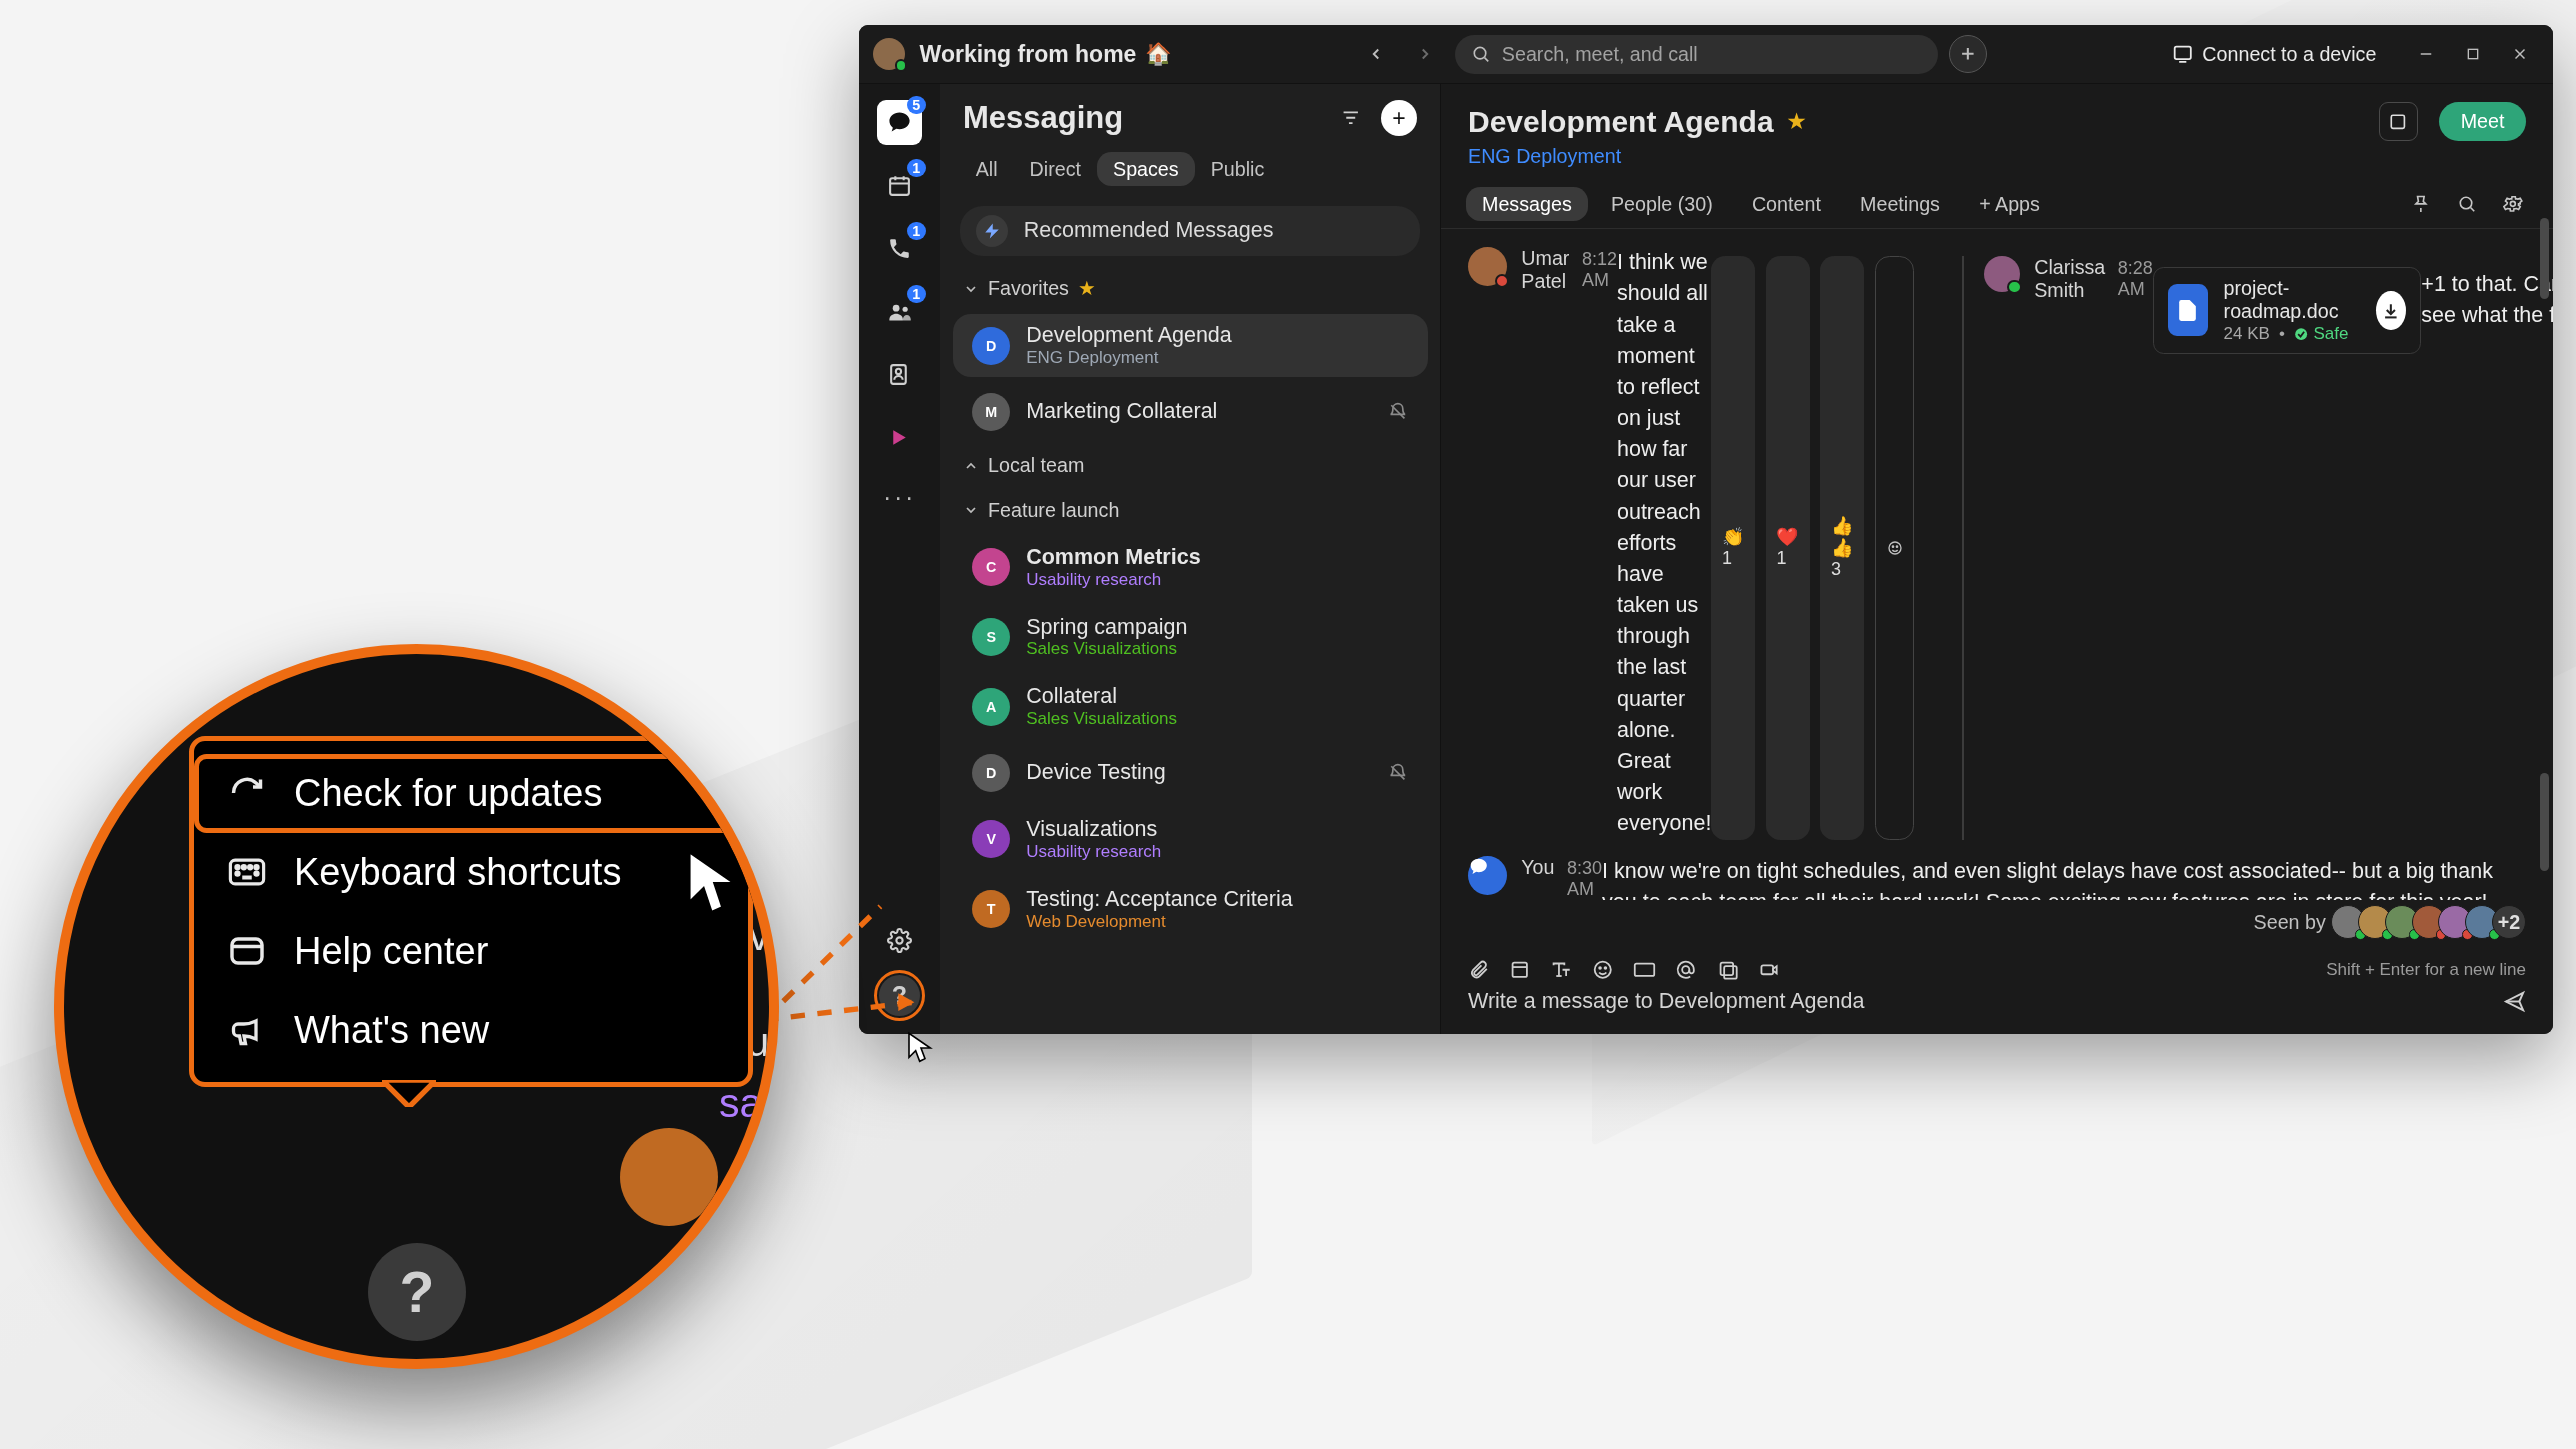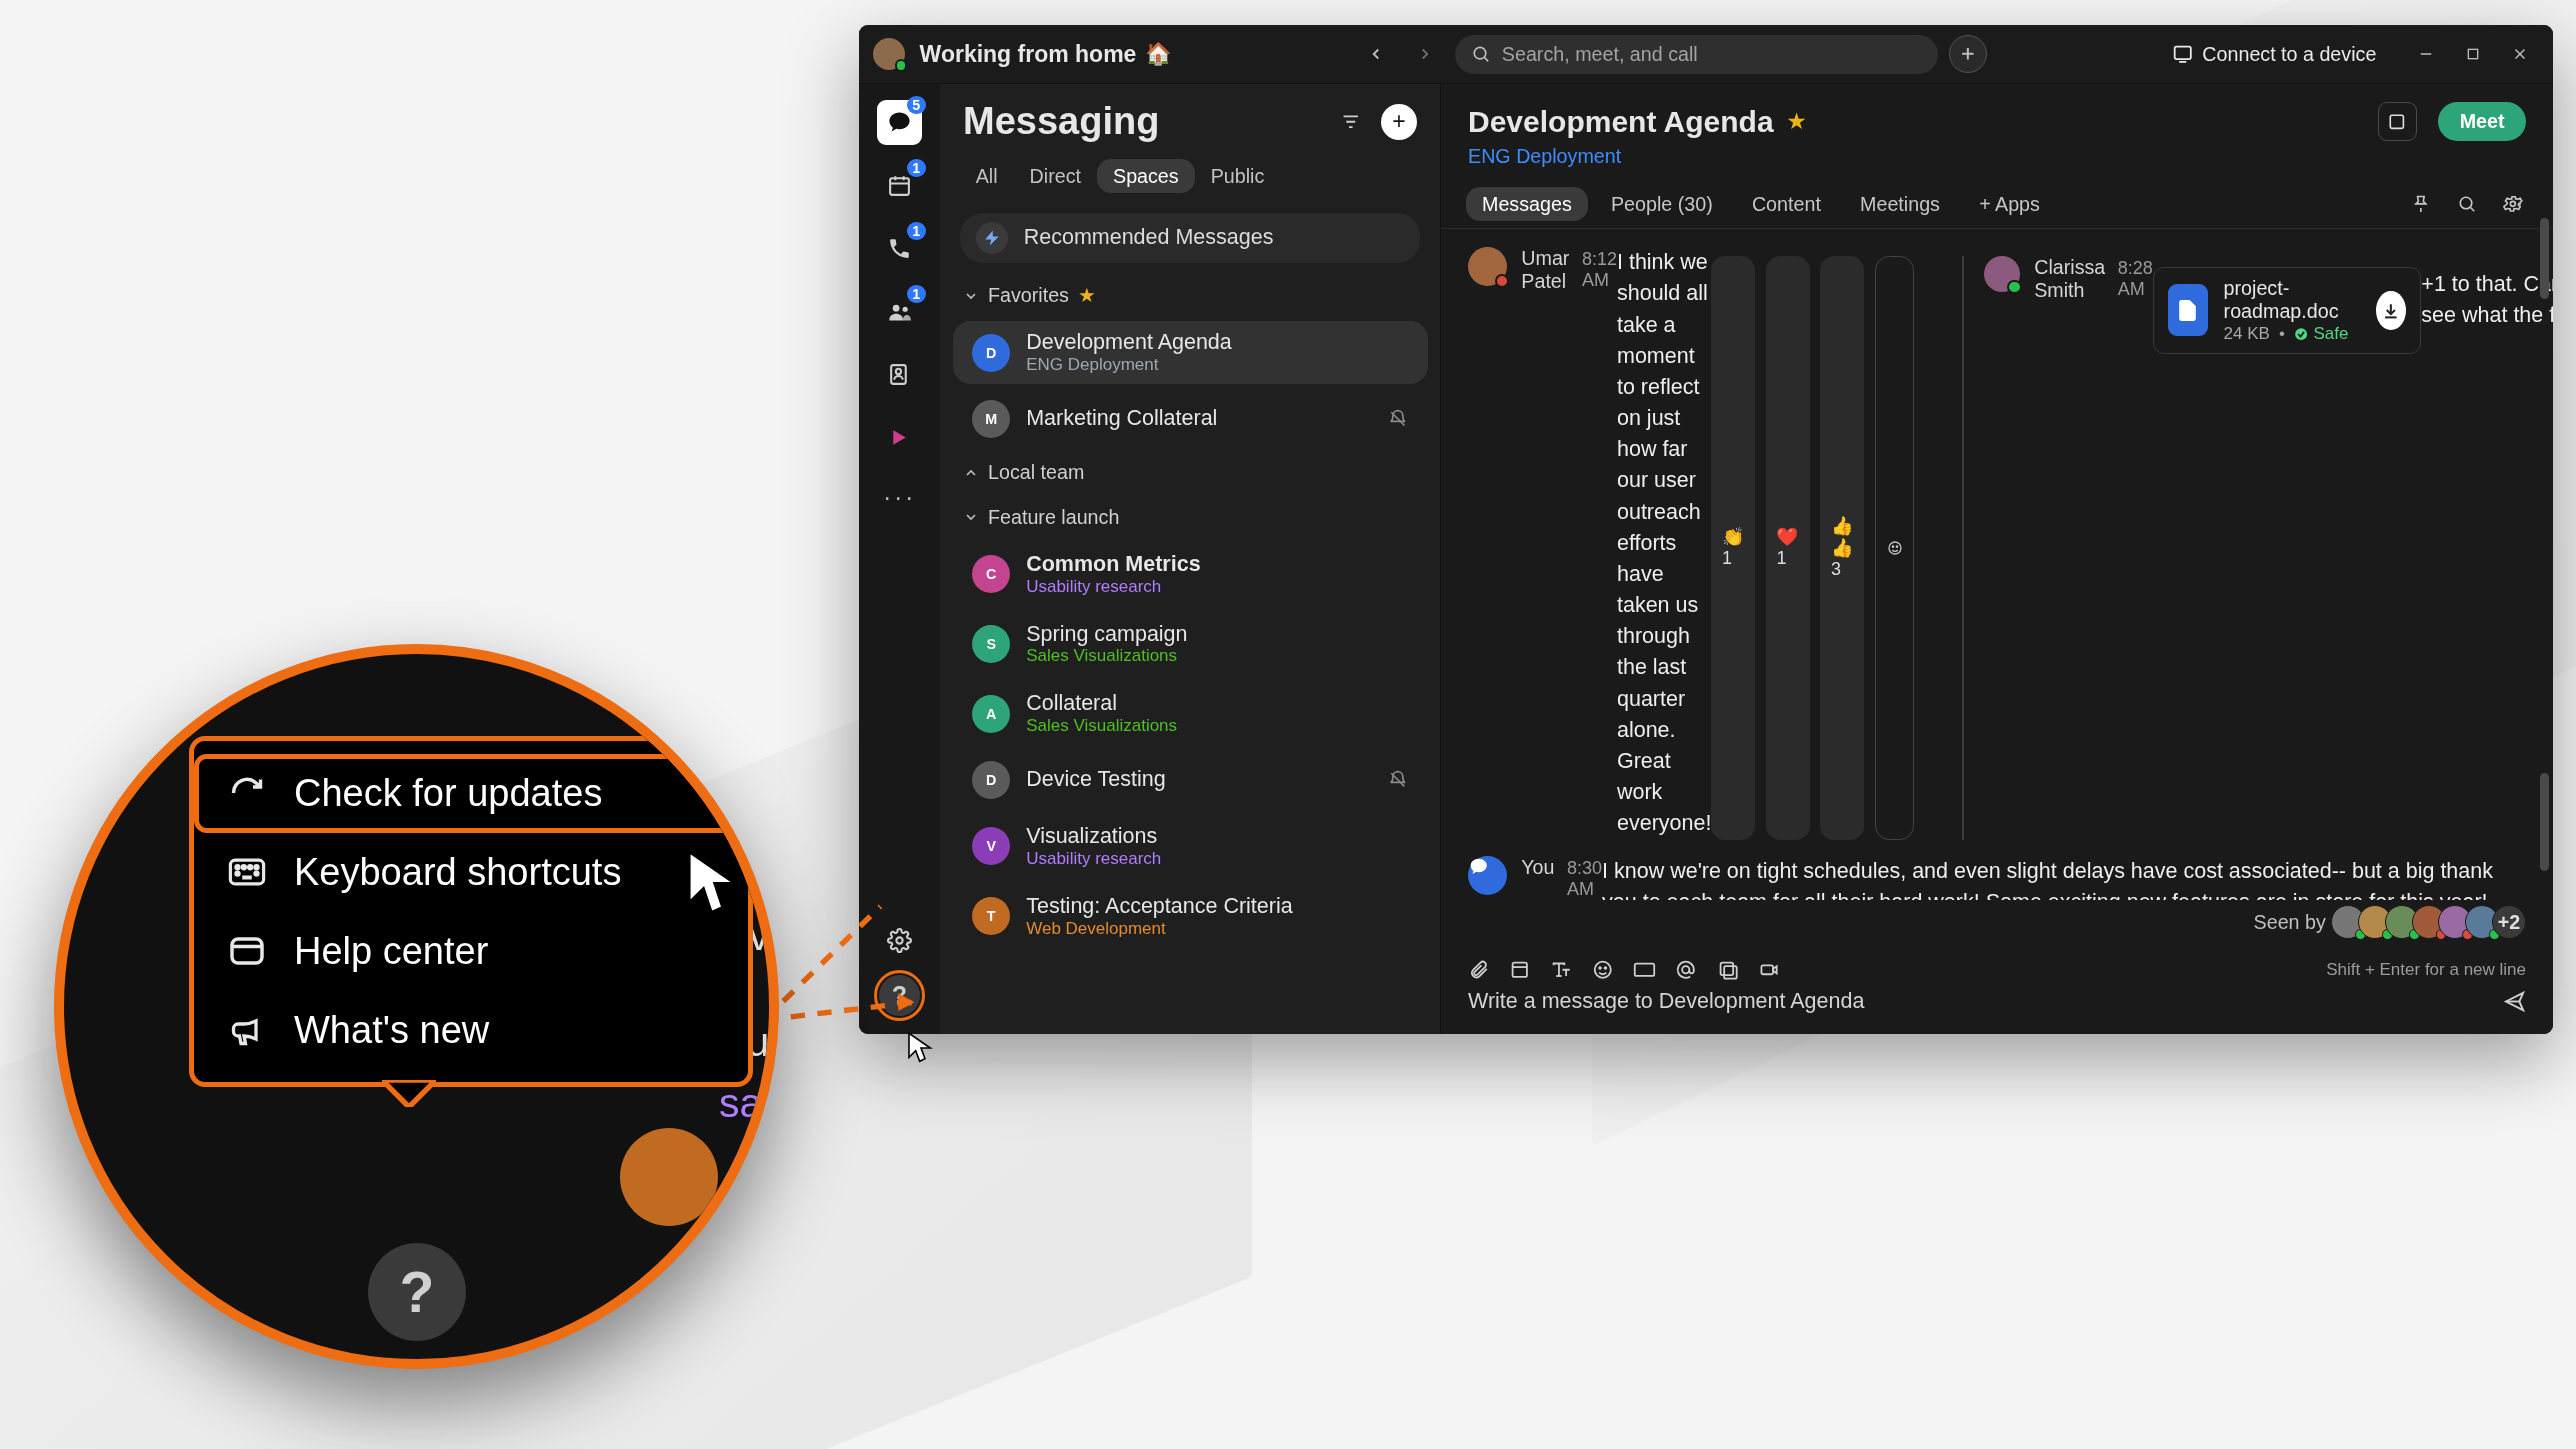--- a/index.html
+++ b/index.html
@@ -60,21 +60,21 @@
   .rail .badge{position:absolute;top:-3.6px;right:-3.6px;background:#2f78ff;color:#fff;font-size:14.3px;font-weight:700;border-radius:9px;padding:0 5.4px;line-height:18px;min-width:18px;text-align:center;}
   .rail .more{color:#bdbdbd;font-size:25px;letter-spacing:2.7px;margin-top:5.4px;}
   .rail-bottom{position:absolute;bottom:18px;left:0;right:0;display:flex;flex-direction:column;align-items:center;gap:14.3px;}
   .rail-bottom .ri{width:41px;height:41px;border-radius:50%;background:#3b3b3b;color:#cfcfcf;}
   .rail-bottom .help{position:relative;}
   .rail-bottom .help .ring{position:absolute;inset:-5.4px;border:3.6px solid var(--callout);border-radius:50%;}
 
   
   .panel-spaces{width:501px;background:#1f1f1f;display:flex;flex-direction:column;border-right:0.9px solid #111;}
   .ps-head{padding:16px 23px 7.2px;display:flex;align-items:center;gap:12.5px;}
-  .ps-title{font-size:38px;font-weight:700;}
+  .ps-title{font-size:31px;font-weight:700;}
   .ps-head .spacer{flex:1;}
   .ps-head .ps-filter,.ps-head .ps-new{width:36px;height:36px;display:flex;align-items:center;justify-content:center;border-radius:50%;color:#cfcfcf;}
   .ps-head .ps-new{background:#fff;color:#111;font-size:23px;}
   .ps-tabs{display:flex;gap:0;padding:9px 19.7px;}
   .ps-tab{padding:5.4px 16px;border-radius:14.3px;color:#c3c3c3;font-size:19.7px;}
   .ps-tab.active{background:#3a3a3a;color:#fff;}
   .pill-rec{margin:10.7px 19.7px;display:flex;align-items:center;gap:16px;background:#2a2a2a;border-radius:23px;padding:9px 16px;color:#dcdcdc;font-size:21.5px;}
   .pill-rec .bolt{width:32px;height:32px;border-radius:50%;background:#3a3a3a;display:flex;align-items:center;justify-content:center;color:#7aa8ff;}
   .sec-head{display:flex;align-items:center;gap:9px;padding:10.7px 23px;font-size:19.7px;color:#d0d0d0;}
   .sec-head .chev{transform:rotate(0deg);color:#bdbdbd;}
@@ -89,21 +89,21 @@
   .dot-unread{width:10.7px;height:10.7px;border-radius:50%;background:#2f78ff;}
 
   
   .conv{flex:1;background:#1a1a1a;display:flex;flex-direction:column;min-width:0;}
   .conv-head{padding:18px 27px 5.4px;}
   .conv-title-row{display:flex;align-items:center;gap:12.5px;}
   .conv-title{font-size:30px;font-weight:700;}
   .conv-star{color:#e9b21b;font-size:23px;}
   .conv-title-row .spacer{flex:1;}
   .ch-btn{width:39px;height:39px;margin-left:9px;border:0.9px solid #4a4a4a;border-radius:9px;display:flex;align-items:center;justify-content:center;color:#ddd;}
-  .meet-btn{height:39px;border-radius:19.7px;background:var(--accent);color:#fff;padding:0 21.5px;font-weight:700;font-size:19.7px;display:flex;align-items:center;margin-left:9px;}
+  .meet-btn{height:39px;border-radius:19.7px;background:var(--accent);color:#fff;padding:0 21.5px;font-weight:400;font-size:19.7px;display:flex;align-items:center;margin-left:9px;}
   .conv-sub{color:#3f8cff;font-size:19.7px;margin-top:3.6px;}
   .conv-tabs{display:flex;align-items:center;gap:7.2px;padding:14.3px 25px 7.2px;}
   .ctab{padding:5.4px 16px;border-radius:14.3px;color:#c6c6c6;font-size:19.7px;}
   .ctab.active{background:#3a3a3a;color:#fff;}
   .ctab.add{color:#c6c6c6;}
   .conv-tabs .tools{margin-left:auto;display:flex;gap:16px;color:#c6c6c6;}
   .conv-tabs .tool{width:30px;height:30px;display:flex;align-items:center;justify-content:center;}
   hr.sep{border:none;border-top:0.9px solid #2c2c2c;margin:0 0 0 0;}
 
   .messages{flex:1;overflow:auto;padding:18px 27px 9px;}

